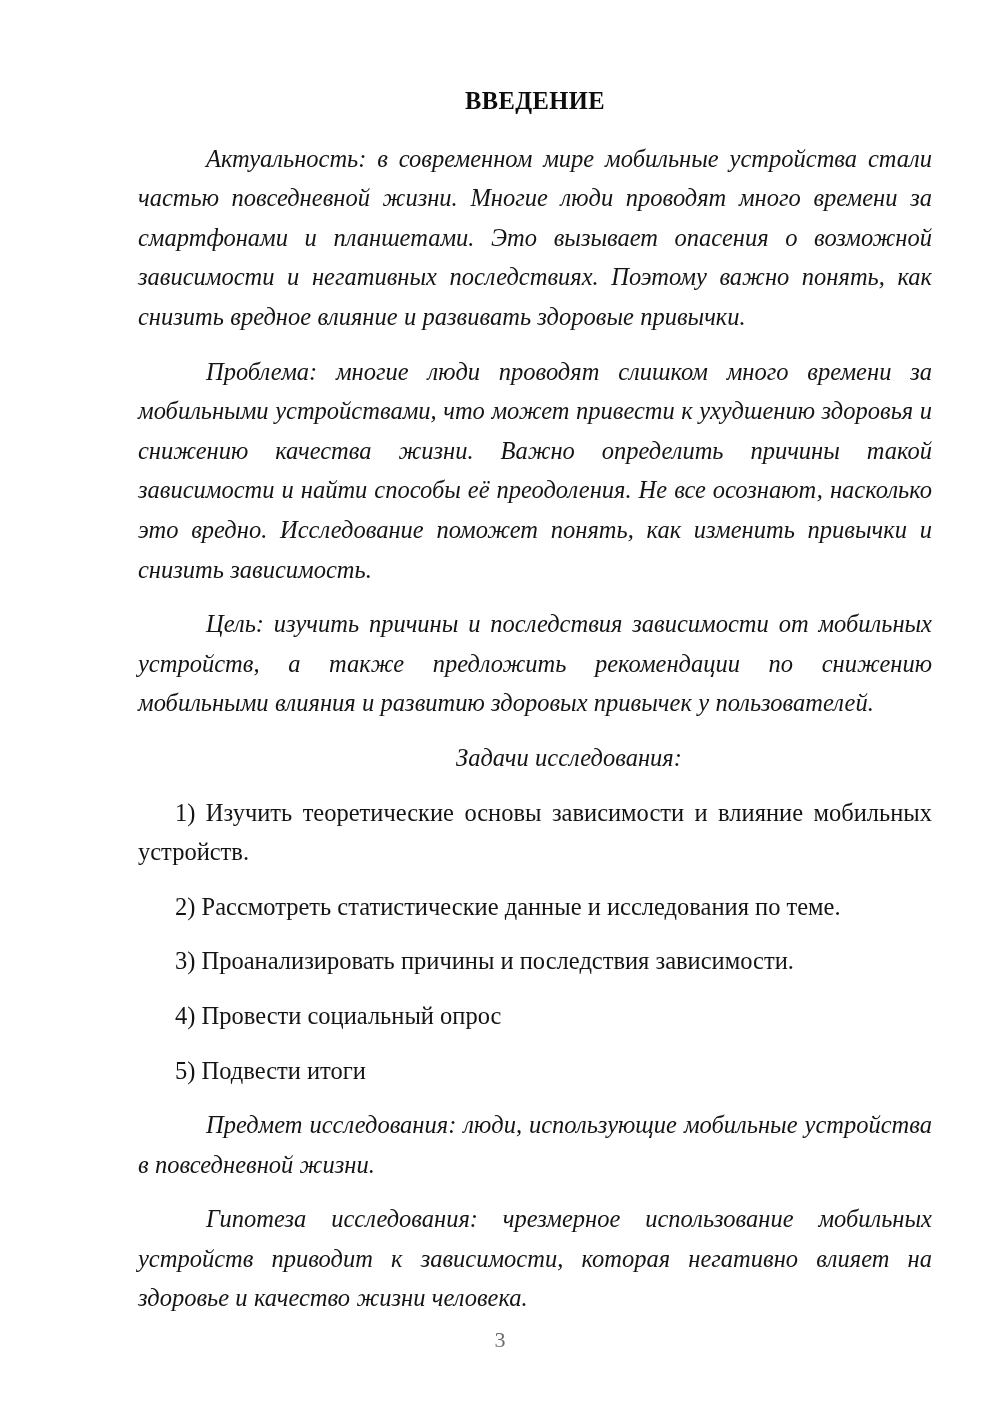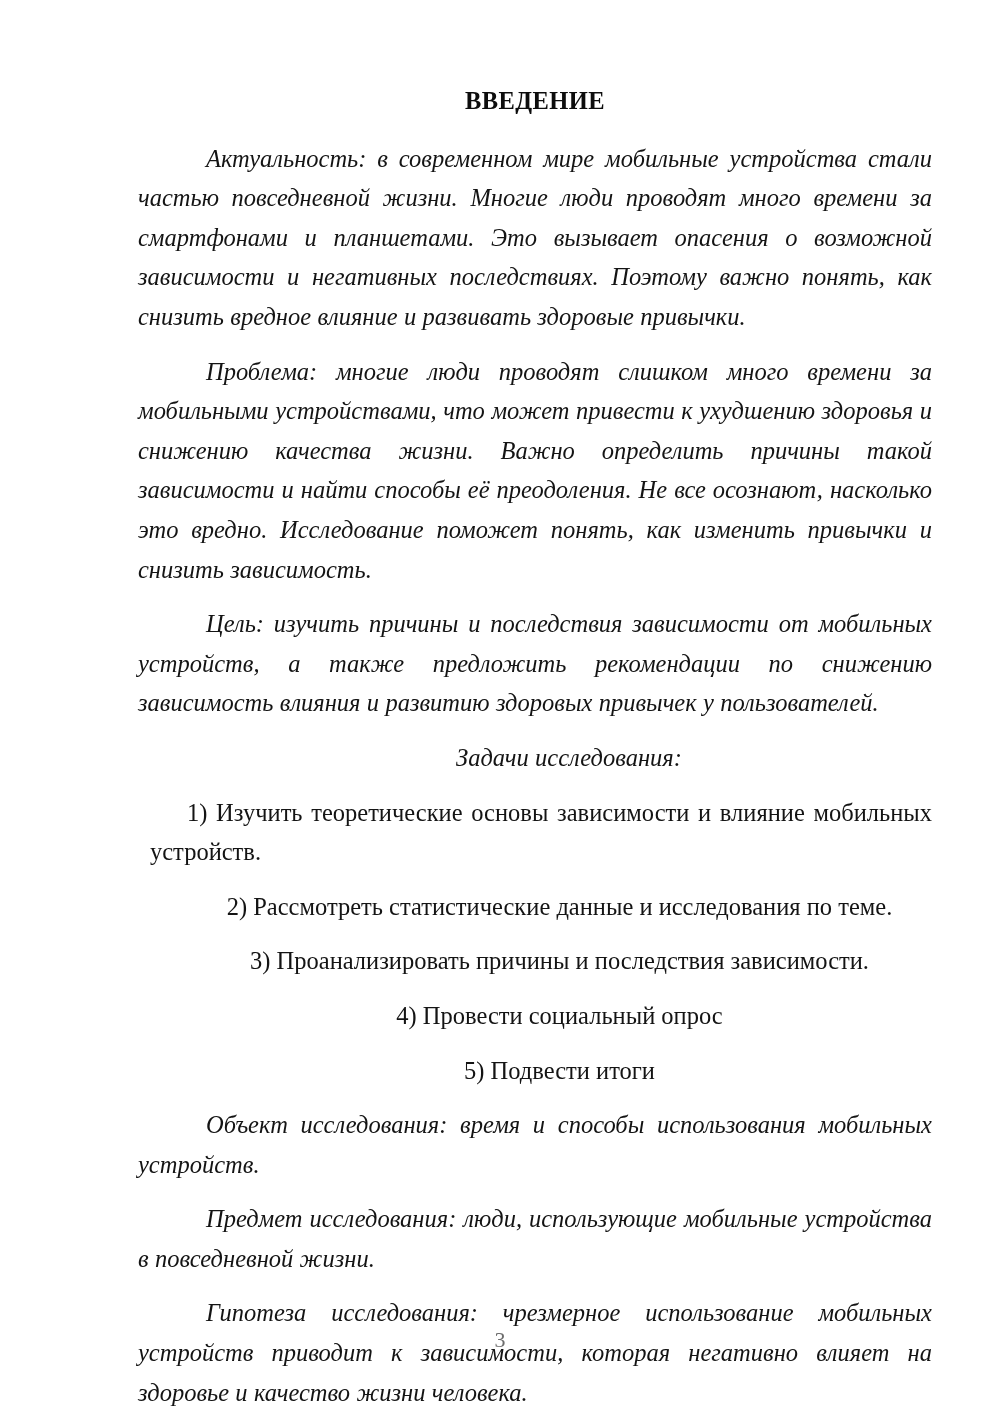--- a/index.html
+++ b/index.html
@@ -55,27 +55,27 @@
     margin-bottom: 8px;
   }
 
   
   .task-item {
     font-size: 24.5px;
     line-height: 39.6px;
     text-align: justify;
     text-justify: inter-word;
     text-indent: 37px;
-    margin: 0 0 15px 12px;
+    margin: 0 0 15px 0;
     color: #141414;
   }
 
   
   .task-item.short {
-    text-align: center;
+    text-align: left;
   }
 
   .para.short {
     text-align: center;
   }
 
   .page-number {
     position: absolute;
     left: 0;
     right: 0;
@@ -93,35 +93,34 @@
 <div class="page">
 
   <div class="content">
 
     <h1 class="doc-title">ВВЕДЕНИЕ</h1>
 
     <p class="para">Актуальность: в современном мире мобильные устройства стали частью повседневной жизни. Многие люди проводят много времени за смартфонами и планшетами. Это вызывает опасения о возможной зависимости и негативных последствиях. Поэтому важно понять, как снизить вредное влияние и развивать здоровые привычки.</p>
 
     <p class="para">Проблема: многие люди проводят слишком много времени за мобильными устройствами, что может привести к ухудшению здоровья и снижению качества жизни. Важно определить причины такой зависимости и найти способы её преодоления. Не все осознают, насколько это вредно. Исследование поможет понять, как изменить привычки и снизить зависимость.</p>
 
-    <p class="para">Цель: изучить причины и последствия зависимости от мобильных устройств, а также предложить рекомендации по снижению зависимость влияния и развитию здоровых привычек у пользователей.</p>
+    <p class="para">Цель: изучить причины и последствия зависимости от мобильных устройств, а также предложить рекомендации по снижению мобильными влияния и развитию здоровых привычек у пользователей.</p>
 
     <p class="para short">Задачи исследования:</p>
 
     <p class="task-item">1) Изучить теоретические основы зависимости и влияние мобильных устройств.</p>
 
     <p class="task-item short">2) Рассмотреть статистические данные и исследования по теме.</p>
 
     <p class="task-item short">3) Проанализировать причины и последствия зависимости.</p>
 
     <p class="task-item short">4) Провести социальный опрос</p>
 
     <p class="task-item short">5) Подвести итоги</p>
 
-    <p class="para">Объект исследования: время и способы использования мобильных устройств.</p>
 
     <p class="para">Предмет исследования: люди, использующие мобильные устройства в повседневной жизни.</p>
 
     <p class="para">Гипотеза исследования: чрезмерное использование мобильных устройств приводит к зависимости, которая негативно влияет на здоровье и качество жизни человека.</p>
 
   </div>
 
   <div class="page-number">3</div>
 
 </div>

